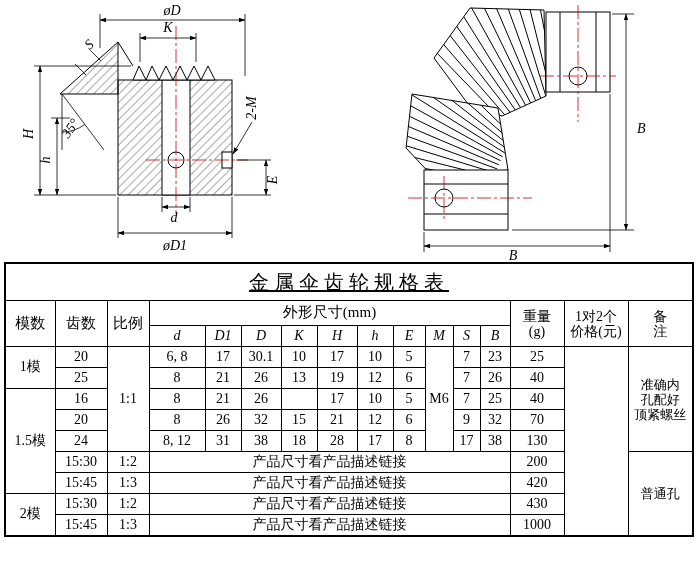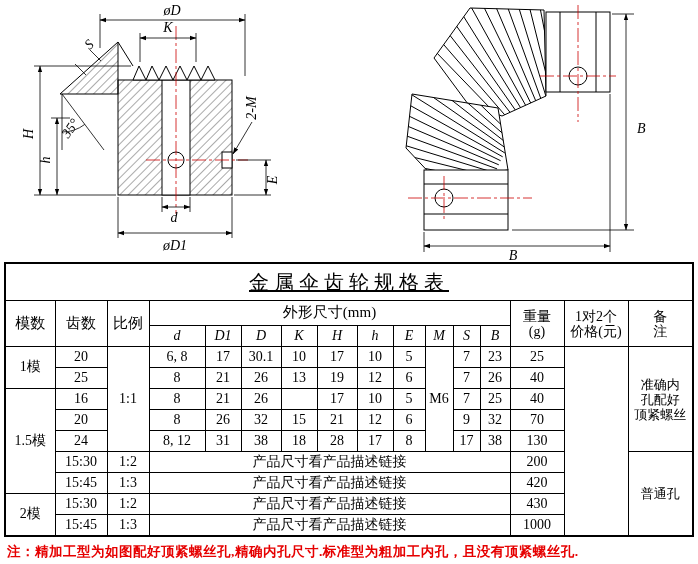--- a/index.html
+++ b/index.html
@@ -344,15 +344,14 @@
 
     <tr>
       <td>15:45</td>
       <td>1:3</td>
       <td colspan="10">产品尺寸看产品描述链接</td>
       <td>1000</td>
     </tr>
   </tbody>
     </table>
 
-  <div class="footnote">注：精加工型为如图配好顶紧螺丝孔,精确内孔尺寸.标准型为粗加工内孔，且没有顶紧螺丝孔.</div>
 
 </div>
 
 </body></html>

